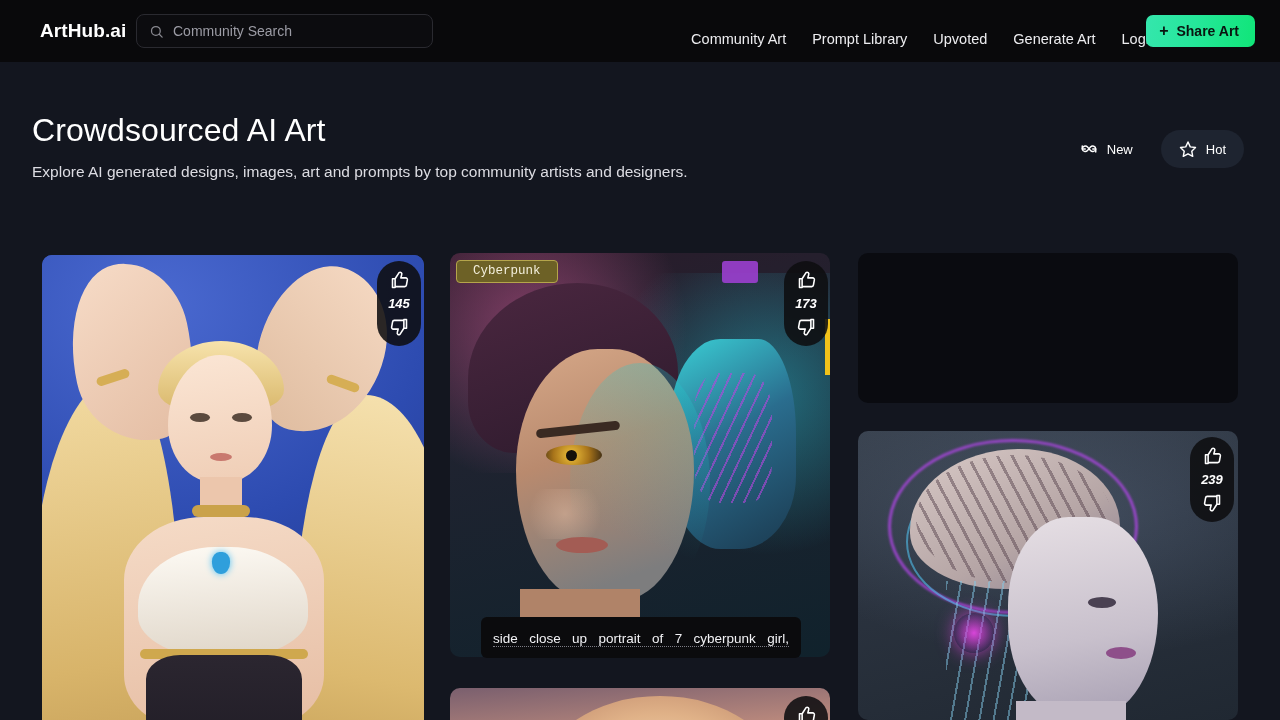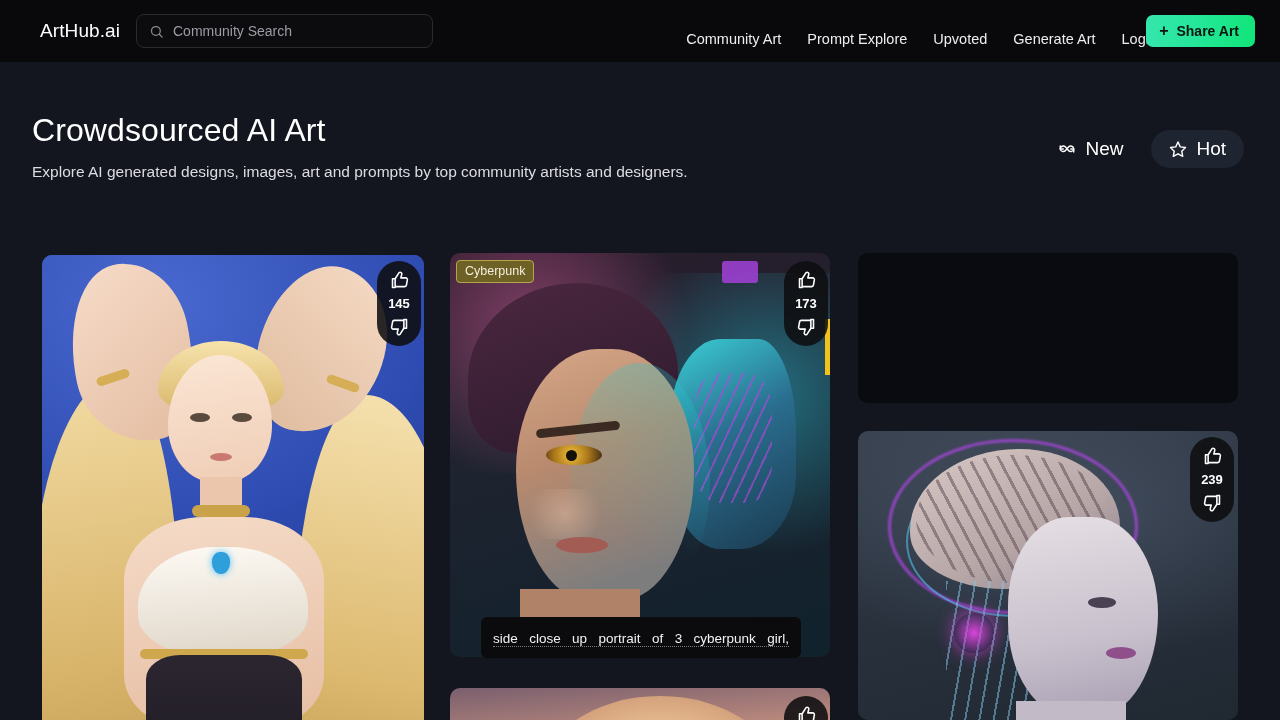--- a/index.html
+++ b/index.html
@@ -13,21 +13,21 @@
 
   
   .navbar {
     position: absolute; top: 0; left: 0;
     width: 1280px; height: 62px;
     background: #09090b;
     display: flex; align-items: center;
   }
   .brand {
     position: absolute; left: 40px; top: 50%; transform: translateY(-50%);
-    font-size: 19px; font-weight: 400; letter-spacing: .1px; color: #ffffff;
+    font-size: 19px; font-weight: 700; letter-spacing: .1px; color: #ffffff;
   }
   .search-wrap {
     position: absolute; left: 136px; top: 14px;
     width: 297px; height: 34px;
     border: 1px solid #2a2a30; border-radius: 8px;
     background: #0c0c0f;
     display: flex; align-items: center; gap: 9px;
     padding: 0 12px;
   }
   .search-icon { width: 15px; height: 15px; flex: 0 0 auto; display:block; opacity: .72; }
@@ -68,46 +68,46 @@
   }
 
   .sort-group {
     position: absolute; right: 36px; top: 130px;
     display: flex; align-items: center; gap: 10px;
   }
   .sort-btn {
     display: flex; align-items: center; gap: 9px;
     height: 38px; padding: 0 18px; border-radius: 19px;
     background: transparent; border: 0; cursor: pointer;
-    color: #ffffff; font-size: 19px; font-family: inherit;
+    color: #ffffff; font-size: 13px; font-family: inherit;
   }
   .sort-btn.active { background: #1e2430; }
   .sort-ico { width: 18px; height: 18px; display: block; }
 
   
   .grid { position: absolute; left: 0; top: 0; width: 1280px; height: 720px; }
   .card { position: absolute; border-radius: 10px; overflow: hidden; }
   .card-img { position: absolute; inset: 0; }
 
   
   .votes {
     position: absolute; width: 44px; border-radius: 22px;
     background: rgba(14,14,16,.88);
     display: flex; flex-direction: column; align-items: center;
-    padding: 9px 0 9px; gap: 6px; z-index: 6;
+    padding: 9px 0 9px; gap: 6px; z-index: 6; font-style: italic;
   }
   .vote-ico { width: 21px; height: 21px; display: block; cursor: pointer; }
   .vote-count { font-size: 13px; font-weight: 700; color: #fff; line-height: 1; }
 
   
   .tag {
     position: absolute; z-index: 6;
     background: #6d6126; border: 1px solid #b5a54b;
     color: #f3efdc; font-size: 12.5px;
-    padding: 3px 8px 4px; border-radius: 4px;
+    padding: 3px 16px 4px; border-radius: 4px; font-family: Liberation Mono, monospace;
   }
 
   
   .prompt {
     position: absolute; z-index: 5;
     background: #0b0b0d;
     border-radius: 6px;
     padding: 9px 12px 10px;
     font-size: 13.5px; line-height: 26px; color: #f2f2f5;
     text-align: justify; text-align-last: justify;
@@ -213,21 +213,21 @@
   <div class="search-wrap">
     <svg class="search-icon" viewBox="0 0 24 24" fill="none" stroke="#b9b9c2" stroke-width="2" stroke-linecap="round">
       <circle cx="11" cy="11" r="7"></circle>
         <line x1="16.5" y1="16.5" x2="21" y2="21"></line>
     </svg>
     <input class="search-input" type="text" placeholder="Community Search" style="">
   </div>
 
   <div class="nav-links">
     <a class="nav-link">Community Art</a>
-    <a class="nav-link">Prompt Explore</a>
+    <a class="nav-link">Prompt Library</a>
     <a class="nav-link">Upvoted</a>
     <a class="nav-link">Generate Art</a>
     <a class="nav-link">Login</a>
   </div>
 
   <button class="share-btn">
     <span class="plus-icon">+</span>
     <span>Share Art</span>
   </button>
 </div>
@@ -312,21 +312,21 @@
   <div class="votes" style="left:784px; top:261px;">
     <svg class="vote-ico" viewBox="0 0 24 24" fill="none" stroke="#fff" stroke-width="1.8" stroke-linejoin="round">
       <path d="M7 10v10H4V10zM7 10l4.5-7a2 2 0 0 1 3 2.4L13.5 9H19a2 2 0 0 1 2 2.3l-1.1 6A2 2 0 0 1 18 19H7z"></path>
     </svg>
     <span class="vote-count">173</span>
     <svg class="vote-ico" viewBox="0 0 24 24" fill="none" stroke="#fff" stroke-width="1.8" stroke-linejoin="round">
       <path d="M17 14V4h3v10zM17 14l-4.5 7a2 2 0 0 1-3-2.4L10.5 15H5a2 2 0 0 1-2-2.3l1.1-6A2 2 0 0 1 6 5h11z"></path>
     </svg>
   </div>
   <div class="prompt" style="left:481px; top:617px; width:320px; height:41px;">
-    <span>side close up portrait of 3 cyberpunk girl,</span>
+    <span>side close up portrait of 7 cyberpunk girl,</span>
   </div>
 
   <div class="card" style="left:858px; top:253px; width:380px; height:150px;">
     <div class="card-img art3"></div>
   </div>
 
   <div class="card" style="left:858px; top:431px; width:380px; height:289px;">
     <div class="card-img art4">
       <div class="bg4"></div>
         <div class="neon1"></div>

